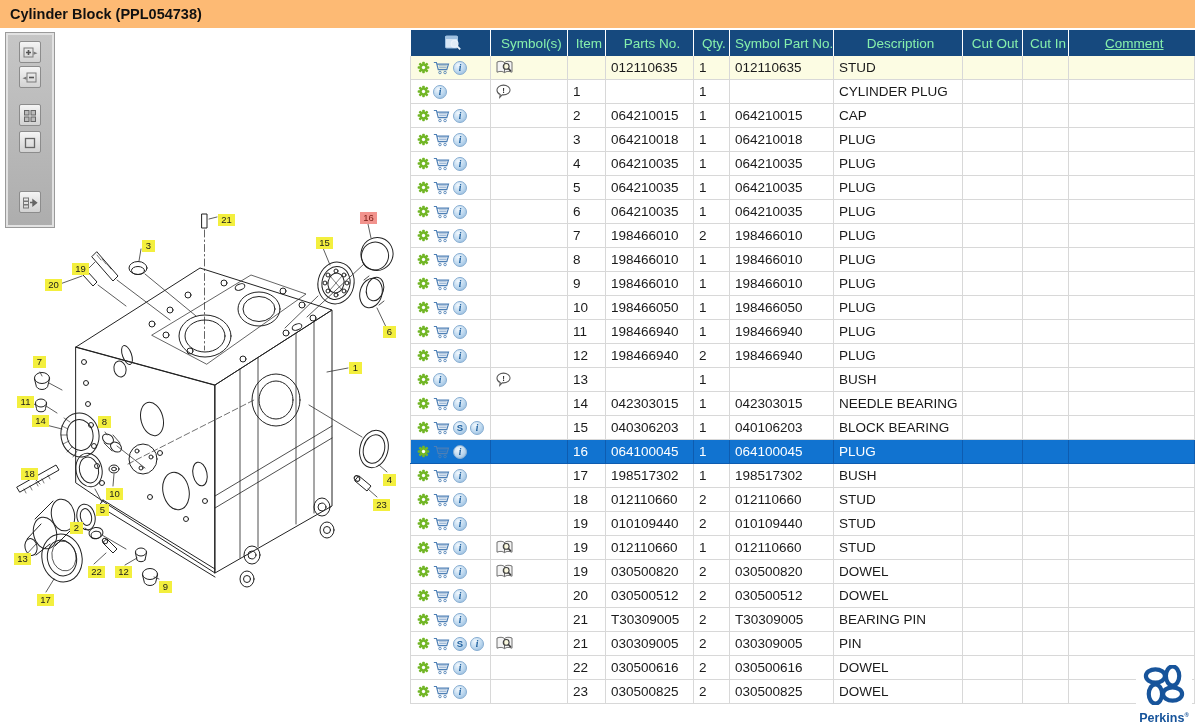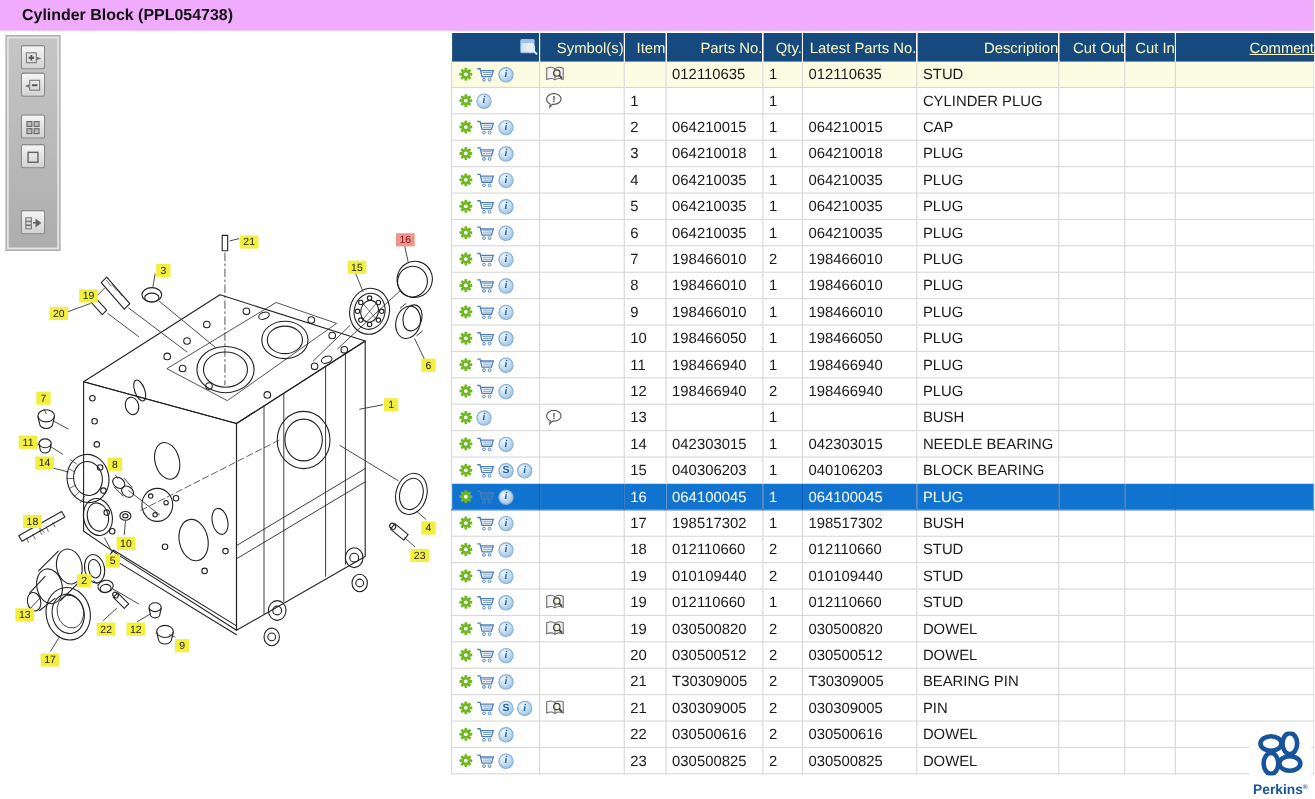--- a/index.html
+++ b/index.html
@@ -1,39 +1,39 @@
 <!DOCTYPE html>
 <html style="--header-bg: #16497e; --selected-bg: #1173d0; --cream-bg: #fcfce3; --logo-blue: #17549b;"><head>
 <meta charset="utf-8">
 <style>
   html,body{margin:0;padding:0;background:#fff;font-family:"Liberation Sans",sans-serif;}
   #app{position:relative;width:1195px;height:726px;overflow:hidden;background:#fff;}
 
   
-  #titlebar{position:absolute;left:0;top:0;width:100%;height:28px;background:#f0abfc;
-    font-size:14.5px;font-weight:bold;color:#111;line-height:28px;padding-left:20px;box-sizing:border-box;}
+  #titlebar{position:absolute;left:0;top:0;width:100%;height:28px;background:#fdba74;
+    font-size:14.5px;font-weight:bold;color:#111;line-height:28px;padding-left:10px;box-sizing:border-box;}
 
   
   #diagram-panel{position:absolute;left:0;top:28px;width:410px;height:698px;background:#fff;}
   #diagram-svg{position:absolute;left:0;top:0;}
 
   
   #nav-toolbar{position:absolute;left:5px;top:4px;width:50px;height:196px;
     background:linear-gradient(180deg,#c6c6c6,#adadad);border:1px solid #9a9a9a;
     box-shadow:inset 0 0 0 2px #e2e2e2;box-sizing:border-box;z-index:5;}
   .navbtn{display:block;width:22px;height:22px;margin:0 auto;background:linear-gradient(180deg,#f5f5f5,#d2d2d2);
     border:1px solid #8c8c8c;border-radius:2px;padding:0;cursor:pointer;}
   .navbtn svg{display:block;margin:2px auto 0;}
   #btn-zoom-in{margin-top:8px;} #btn-zoom-out{margin-top:3px;} #btn-tiles{margin-top:16px;}
   #btn-fit{margin-top:5px;} #btn-panel{margin-top:38px;}
 
   
   #table-panel{position:absolute;left:410px;top:30px;width:785px;}
   table{border-collapse:collapse;table-layout:fixed;width:785px;font-size:13.5px;color:#1a1a1a;}
-  th{background:var(--header-bg,#16497e);color:#fef9c3;font-weight:normal;text-align:right;height:26px;
+  th{background:var(--header-bg,#16497e);color:#86efac;font-weight:normal;text-align:center;height:26px;
      padding:0 0 0 5px;border-right:1px solid rgba(255,255,255,.85);white-space:nowrap;overflow:hidden;}
   th:last-child{border-right:none;text-decoration:underline;}
   td{height:23px;padding:0 0 0 5px;border-right:1px solid #d8d8d8;border-bottom:1px solid #d8d8d8;
      white-space:nowrap;overflow:hidden;background:#fff;}
   td:first-child{border-left:1px solid #d8d8d8;}
   tr.cream td{background:var(--cream-bg,#fcfce3);}
   tr.selected td{background:var(--selected-bg,#1173d0);color:#fff;border-right-color:#0e5cb0;border-bottom-color:#0e5cb0;}
   .actions-cell{display:flex;align-items:center;gap:3px;}
   td.c-actions{padding-left:6px;}
   .icon{display:inline-flex;align-items:center;justify-content:center;vertical-align:middle;}
@@ -391,21 +391,21 @@
                   <rect x="1.5" y="1" width="12" height="12" fill="#d7e6f5" stroke="#9fc0e0" rx="1"></rect>
                   <rect x="1.5" y="1" width="12" height="3" fill="#9fc0e0"></rect>
                   <circle cx="10.5" cy="8.7" r="3.4" fill="rgba(255,255,255,.25)" stroke="#eaf2fb" stroke-width="1.3"></circle>
                   <path d="M13 11.2l3.2 3.2" stroke="#eaf2fb" stroke-width="1.8"></path>
                 </svg>
               </span></th>
             <th><span>Symbol(s)</span></th>
             <th><span>Item</span></th>
             <th><span>Parts No.</span></th>
             <th><span>Qty.</span></th>
-            <th><span>Latest Parts No.</span></th>
+            <th><span>Symbol Part No.</span></th>
             <th><span>Description</span></th>
             <th><span>Cut Out</span></th>
             <th><span>Cut In</span></th>
             <th><span>Comment</span></th>
           </tr>
         </thead>
       <tbody id="tbody">
           <tr class="cream">
     <td class="c-actions">
               <span class="actions-cell">

